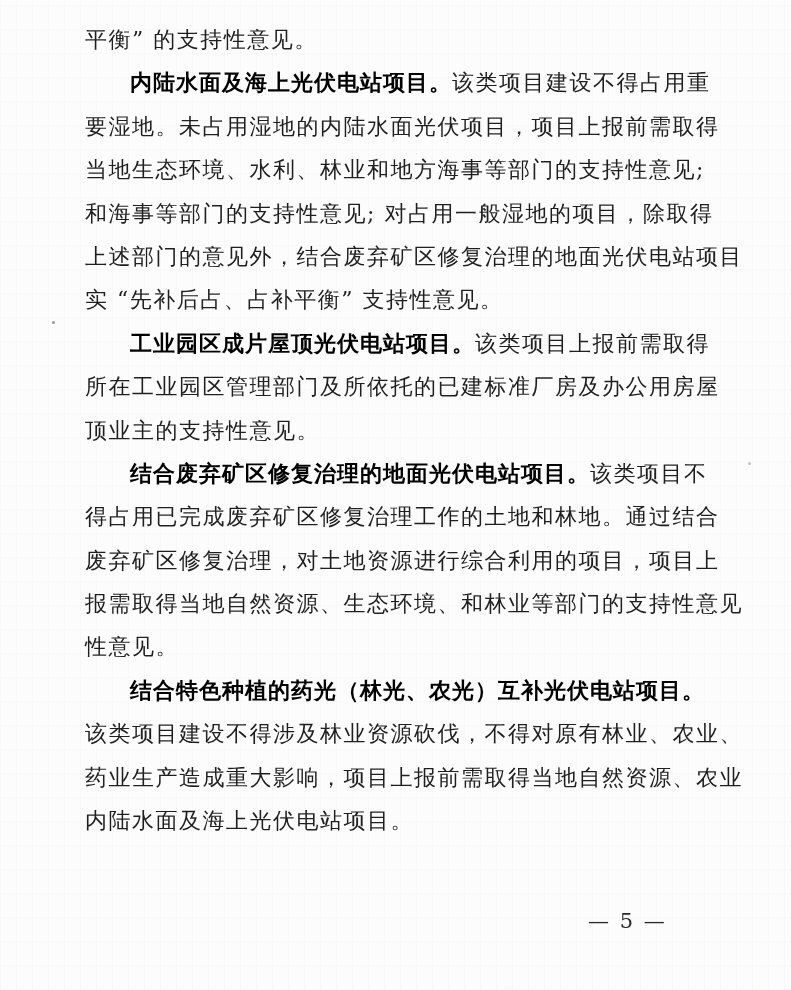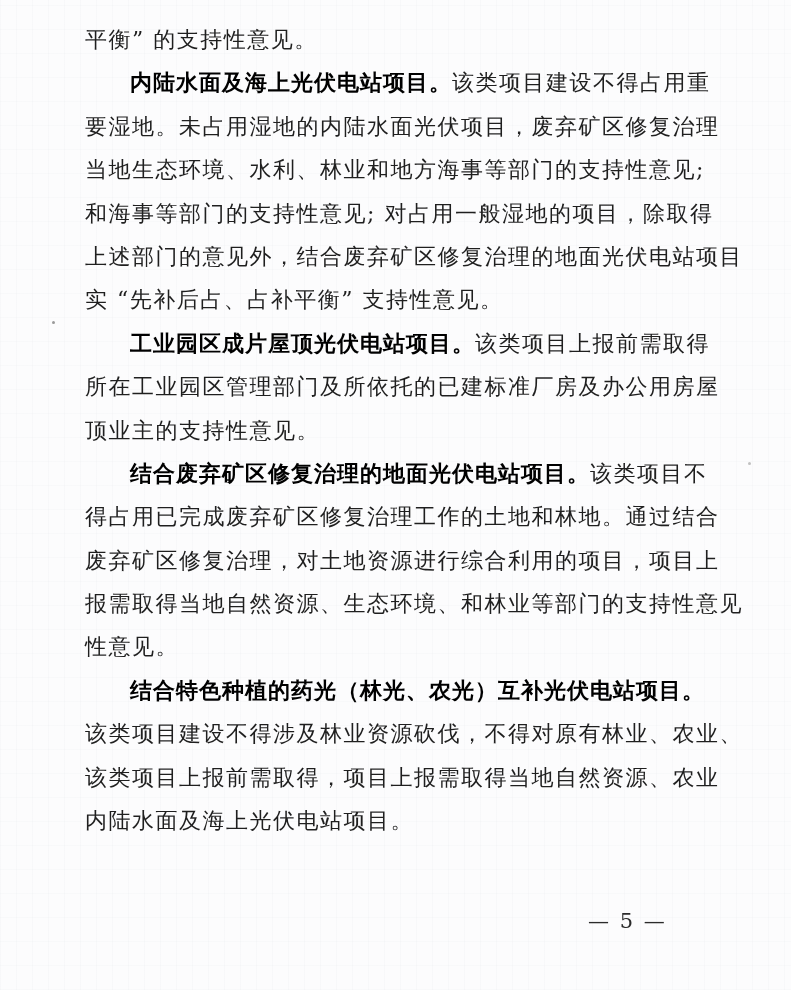--- a/index.html
+++ b/index.html
@@ -63,36 +63,36 @@
   .dot-a { left: 52px; top: 321px; }
   .dot-b { left: 748px; top: 462px; opacity: 0.6; }
 </style>
 </head>
 <body>
 
 <div class="page">
   <div class="content">
     <div class="line"><span class="hd"></span><span class="tx">平衡” 的支持性意见。</span></div>
     <div class="line indent"><span class="hd">内陆水面及海上光伏电站项目。</span><span class="tx">该类项目建设不得占用重</span></div>
-    <div class="line"><span class="hd"></span><span class="tx">要湿地。未占用湿地的内陆水面光伏项目，废弃矿区修复治理</span></div>
+    <div class="line"><span class="hd"></span><span class="tx">要湿地。未占用湿地的内陆水面光伏项目，项目上报前需取得</span></div>
     <div class="line"><span class="hd"></span><span class="tx">当地生态环境、水利、林业和地方海事等部门的支持性意见;</span></div>
     <div class="line"><span class="hd"></span><span class="tx">和海事等部门的支持性意见; 对占用一般湿地的项目，除取得</span></div>
     <div class="line"><span class="hd"></span><span class="tx">上述部门的意见外，结合废弃矿区修复治理的地面光伏电站项目</span></div>
     <div class="line"><span class="hd"></span><span class="tx">实 “先补后占、占补平衡” 支持性意见。</span></div>
     <div class="line indent"><span class="hd">工业园区成片屋顶光伏电站项目。</span><span class="tx">该类项目上报前需取得</span></div>
     <div class="line"><span class="hd"></span><span class="tx">所在工业园区管理部门及所依托的已建标准厂房及办公用房屋</span></div>
     <div class="line"><span class="hd"></span><span class="tx">顶业主的支持性意见。</span></div>
     <div class="line indent"><span class="hd">结合废弃矿区修复治理的地面光伏电站项目。</span><span class="tx">该类项目不</span></div>
     <div class="line"><span class="hd"></span><span class="tx">得占用已完成废弃矿区修复治理工作的土地和林地。通过结合</span></div>
     <div class="line"><span class="hd"></span><span class="tx">废弃矿区修复治理，对土地资源进行综合利用的项目，项目上</span></div>
     <div class="line"><span class="hd"></span><span class="tx">报需取得当地自然资源、生态环境、和林业等部门的支持性意见</span></div>
     <div class="line"><span class="hd"></span><span class="tx">性意见。</span></div>
     <div class="line indent"><span class="hd">结合特色种植的药光（林光、农光）互补光伏电站项目。</span><span class="tx"></span></div>
     <div class="line"><span class="hd"></span><span class="tx">该类项目建设不得涉及林业资源砍伐，不得对原有林业、农业、</span></div>
-    <div class="line"><span class="hd"></span><span class="tx">该类项目上报前需取得，项目上报需取得当地自然资源、农业</span></div>
+    <div class="line"><span class="hd"></span><span class="tx">药业生产造成重大影响，项目上报前需取得当地自然资源、农业</span></div>
     <div class="line"><span class="hd"></span><span class="tx">内陆水面及海上光伏电站项目。</span></div>
   </div>
 
   <div class="artifact-dot dot-a"></div>
   <div class="artifact-dot dot-b"></div>
 
   <div class="footer">
     <span>— 5 —</span>
   </div>
 </div>

